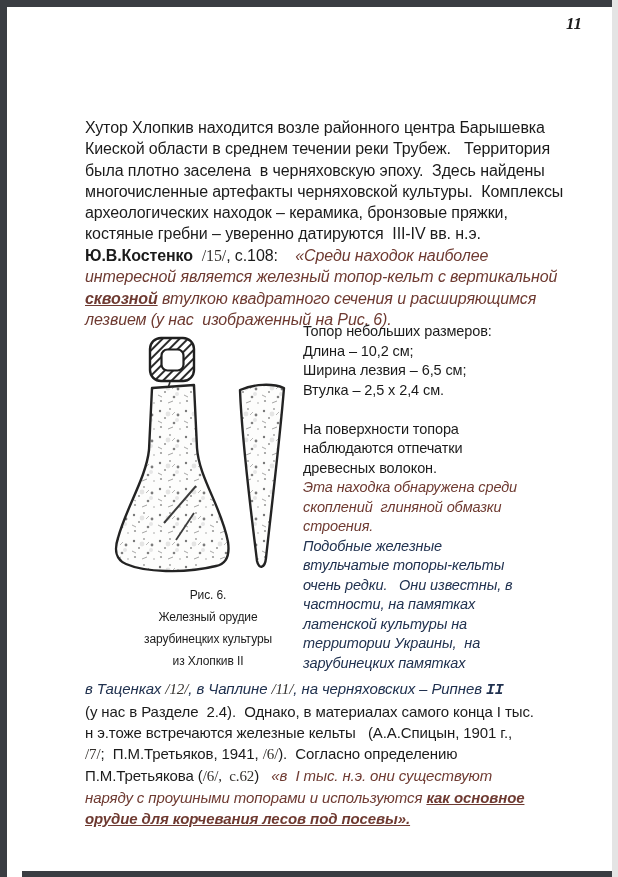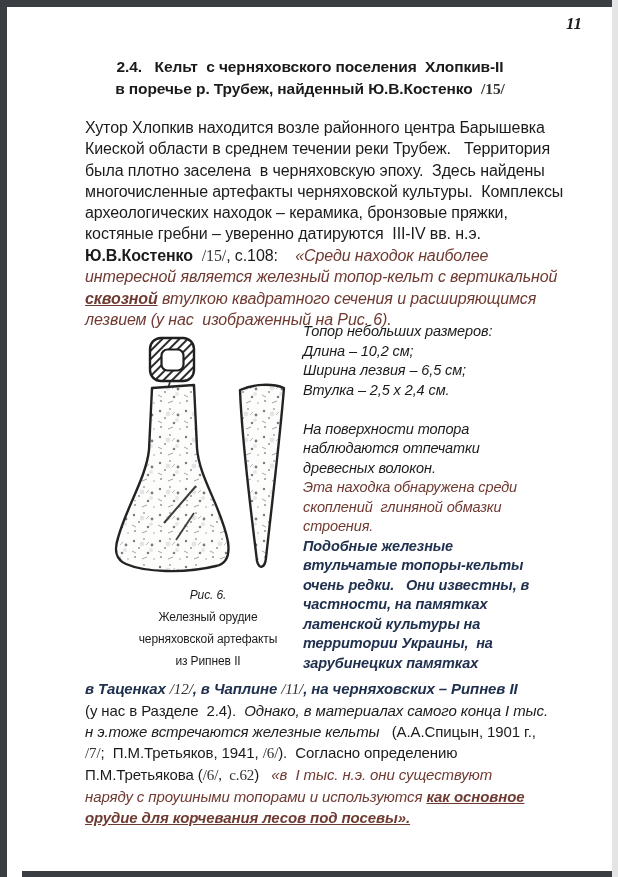--- a/index.html
+++ b/index.html
@@ -15,41 +15,40 @@
   .txt{white-space:pre;}
   .heading{font-weight:700;font-size:15.5px;line-height:22px;text-align:center;}
   .body15{font-size:16px;line-height:21.3px;}
   .rightcol{font-size:14.5px;line-height:19.5px;}
   .caption{font-size:12px;line-height:22px;text-align:center;}
   .bottom{font-size:15px;line-height:21px;}
   .pagenum{font-family:"Liberation Serif",serif;font-style:italic;font-weight:700;font-size:17px;}
   
   .seg-r{}
   .seg-b{font-weight:700;}
-  .seg-i{font-style:italic;text-align:center;}
+  .seg-i{text-align:center;}
   .seg-m{font-style:italic;color:var(--maroon,#6e3a31);margin-top:22px;}
   .seg-mb{font-style:italic;font-weight:700;color:var(--maroon,#6e3a31);text-decoration:underline;}
-  .seg-nb{font-style:italic;font-weight:700;color:var(--navy,#20314f);}
+  .seg-nb{font-style:italic;font-weight:400;color:var(--navy,#20314f);}
   .seg-ser{font-family:"Liberation Serif",serif;color:#33302c;}
   .seg-seri{font-family:"Liberation Serif",serif;font-style:italic;color:#33302c;margin-top:20px;}
-  .seg-serbi{font-family:Liberation Sans, sans-serif;font-style:italic;font-weight:700;color:var(--navy,#20314f);}
+  .seg-serbi{font-family:Liberation Mono, monospace;font-style:italic;font-weight:700;color:var(--navy,#20314f);}
 </style>
 </head>
 <body>
 
 <div id="canvas">
 
   <div class="abs bar" style="left:0;top:0;width:618px;height:7px;"></div>
   <div class="abs bar" style="left:0;top:0;width:7px;height:877px;"></div>
   <div class="abs bar" style="left:22px;top:871px;width:596px;height:6px;"></div>
   <div class="abs" style="left:612px;top:0;width:6px;height:877px;background:#e4e4e4;"></div>
 
   <div class="abs pagenum" style="left:566px;top:14px;">11</div>
 
-  <div class="abs txt heading" style="left:80px;top:56px;width:460px;"><span class="seg-b">2.4.   Кельт  с черняховского поселения  Хлопкив-II</span><br><span class="seg-b">в поречье р. Трубеж, найденный Ю.В.Костенко  </span><span class="seg-ser">/15/</span></div>
 
   <div class="abs txt body15" style="left:85px;top:117px;"><span class="seg-r">Хутор Хлопкив находится возле районного центра Барышевка</span><br><span class="seg-r">Киеской области в среднем течении реки Трубеж.   Территория</span><br><span class="seg-r">была плотно заселена  в черняховскую эпоху.  Здесь найдены</span><br><span class="seg-r">многочисленные артефакты черняховской культуры.  Комплексы</span><br><span class="seg-r">археологических находок – керамика, бронзовые пряжки,</span><br><span class="seg-r">костяные гребни – уверенно датируются  III-IV вв. н.э.</span></div>
 
   <div class="abs txt body15" style="left:85px;top:245px;"><span class="seg-b">Ю.В.Костенко</span><span class="seg-r">  </span><span class="seg-ser">/15/</span><span class="seg-r">, с.108:    </span><span class="seg-m">«Среди находок наиболее</span><br><span class="seg-m">интересной является железный топор-кельт с вертикальной</span><br><span class="seg-mb">сквозной</span><span class="seg-m"> втулкою квадратного сечения и расширяющимся</span><br><span class="seg-m">лезвием (у нас  изображенный на Рис. 6).</span></div>
 
   <div class="abs" style="left:104px;top:328px;width:208px;height:254px;">
     <svg width="208" height="254" viewBox="0 0 208 254">
       <defs>
         <pattern id="hatch" width="6" height="6" patternUnits="userSpaceOnUse" patternTransform="rotate(45)">
           <rect width="6" height="6" fill="#ffffff"></rect>
@@ -85,19 +84,19 @@
         <path d="M72,212 L90,185" stroke="#3c3c3c" stroke-width="1.8"></path>
       </g>
 
       <g>
         <path d="M136,62 C150,56 168,55 180,60 C176,110 168,175 162,230
                  C161,240 155,242 153,233 C146,175 138,115 136,62 Z" fill="url(#speck)" stroke="#232323" stroke-width="2.4" stroke-linejoin="round"></path>
       </g>
     </svg>
   </div>
 
-  <div class="abs txt caption" style="left:100px;top:584px;width:216px;"><span class="seg-i">Рис. 6.</span><br><span class="seg-r">Железный орудие</span><br><span class="seg-r">черняховской артефакты</span><br><span class="seg-r">из Рипнев II</span></div>
+  <div class="abs txt caption" style="left:100px;top:584px;width:216px;"><span class="seg-i">Рис. 6.</span><br><span class="seg-r">Железный орудие</span><br><span class="seg-r">зарубинецких культуры</span><br><span class="seg-r">из Хлопкив II</span></div>
 
   <div class="abs txt rightcol" style="left:303px;top:322px;"><span class="seg-i">Топор небольших размеров:</span><br><span class="seg-i">Длина – 10,2 см;</span><br><span class="seg-i">Ширина лезвия – 6,5 см;</span><br><span class="seg-i">Втулка – 2,5 х 2,4 см.</span><br><br><span class="seg-i">На поверхности топора</span><br><span class="seg-i">наблюдаются отпечатки</span><br><span class="seg-i">древесных волокон.</span><br><span class="seg-m">Эта находка обнаружена среди</span><br><span class="seg-m">скоплений  глиняной обмазки</span><br><span class="seg-m">строения.</span><br><span class="seg-nb">Подобные железные</span><br><span class="seg-nb">втульчатые топоры-кельты</span><br><span class="seg-nb">очень редки.   Они известны, в</span><br><span class="seg-nb">частности, на памятках</span><br><span class="seg-nb">латенской культуры на</span><br><span class="seg-nb">территории Украины,  на</span><br><span class="seg-nb">зарубинецких памятках</span></div>
 
   <div class="abs txt bottom" style="left:85px;top:678px;"><span class="seg-nb">в Таценках </span><span class="seg-seri">/12/</span><span class="seg-nb">, в Чаплине </span><span class="seg-seri">/11/</span><span class="seg-nb">, на черняховских – Рипнев </span><span class="seg-serbi">II</span><br><span class="seg-r">(у нас в Разделе  2.4).  </span><span class="seg-i">Однако, в материалах самого конца I тыс.</span><br><span class="seg-i">н э.тоже встречаются железные кельты   </span><span class="seg-r">(А.А.Спицын, 1901 г.,</span><br><span class="seg-ser">/7/</span><span class="seg-r">;  П.М.Третьяков, 1941, </span><span class="seg-ser">/6/</span><span class="seg-r">).  Согласно определению</span><br><span class="seg-r">П.М.Третьякова (</span><span class="seg-ser">/6/,  с.62</span><span class="seg-r">)   </span><span class="seg-m">«в  I тыс. н.э. они существуют</span><br><span class="seg-m">наряду с проушными топорами и используются </span><span class="seg-mb">как основное</span><br><span class="seg-mb">орудие для корчевания лесов под посевы».</span></div>
 
 </div>
 
 </body></html>

